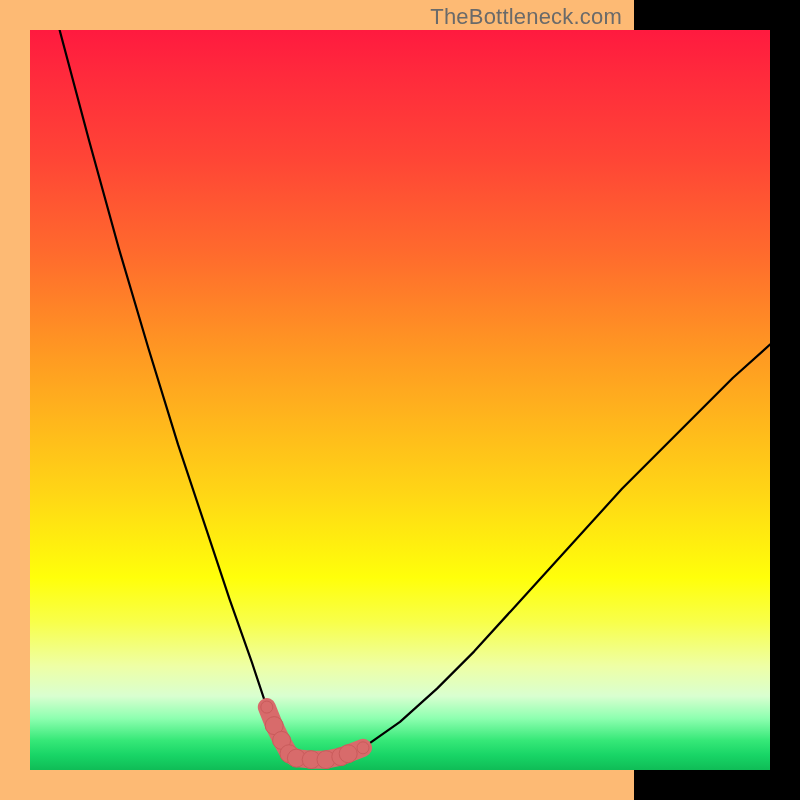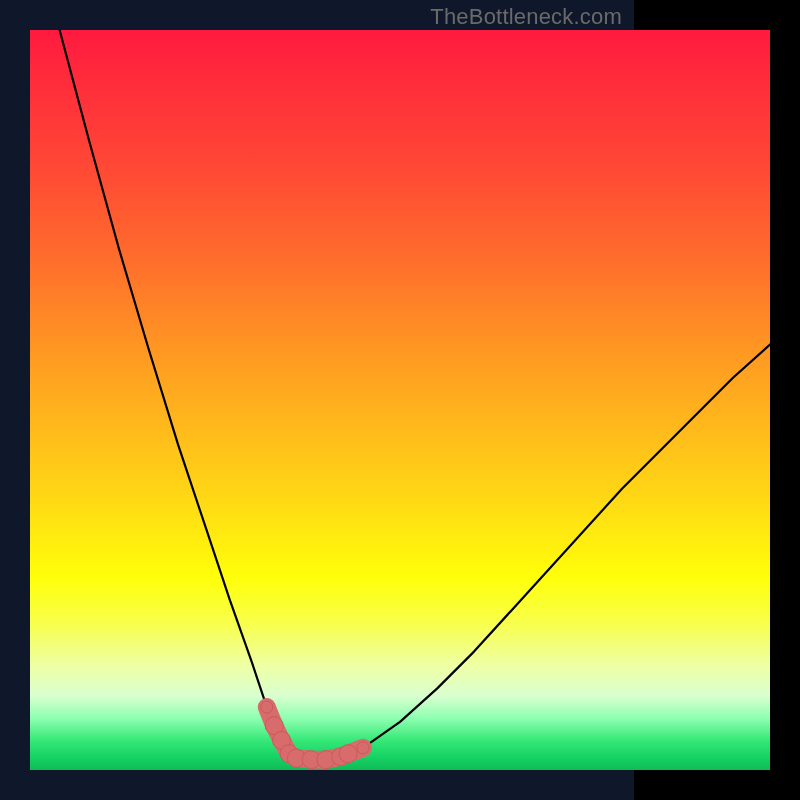--- a/index.html
+++ b/index.html
@@ -10,21 +10,21 @@
     background: #000000;
     overflow: hidden;
     font-family: Arial, Helvetica, sans-serif;
   }
   .frame {
     position: absolute;
     left: 0;
     top: 0;
     width: 634px;
     height: 800px;
-    background: #0f172a;
+    background: #fdba74;
   }
   .watermark {
     position: absolute;
     top: 4px;
     right: 12px;
     color: #6a6a6a;
     font-size: 22px;
     font-weight: 400;
     letter-spacing: 0.2px;
     z-index: 50;

